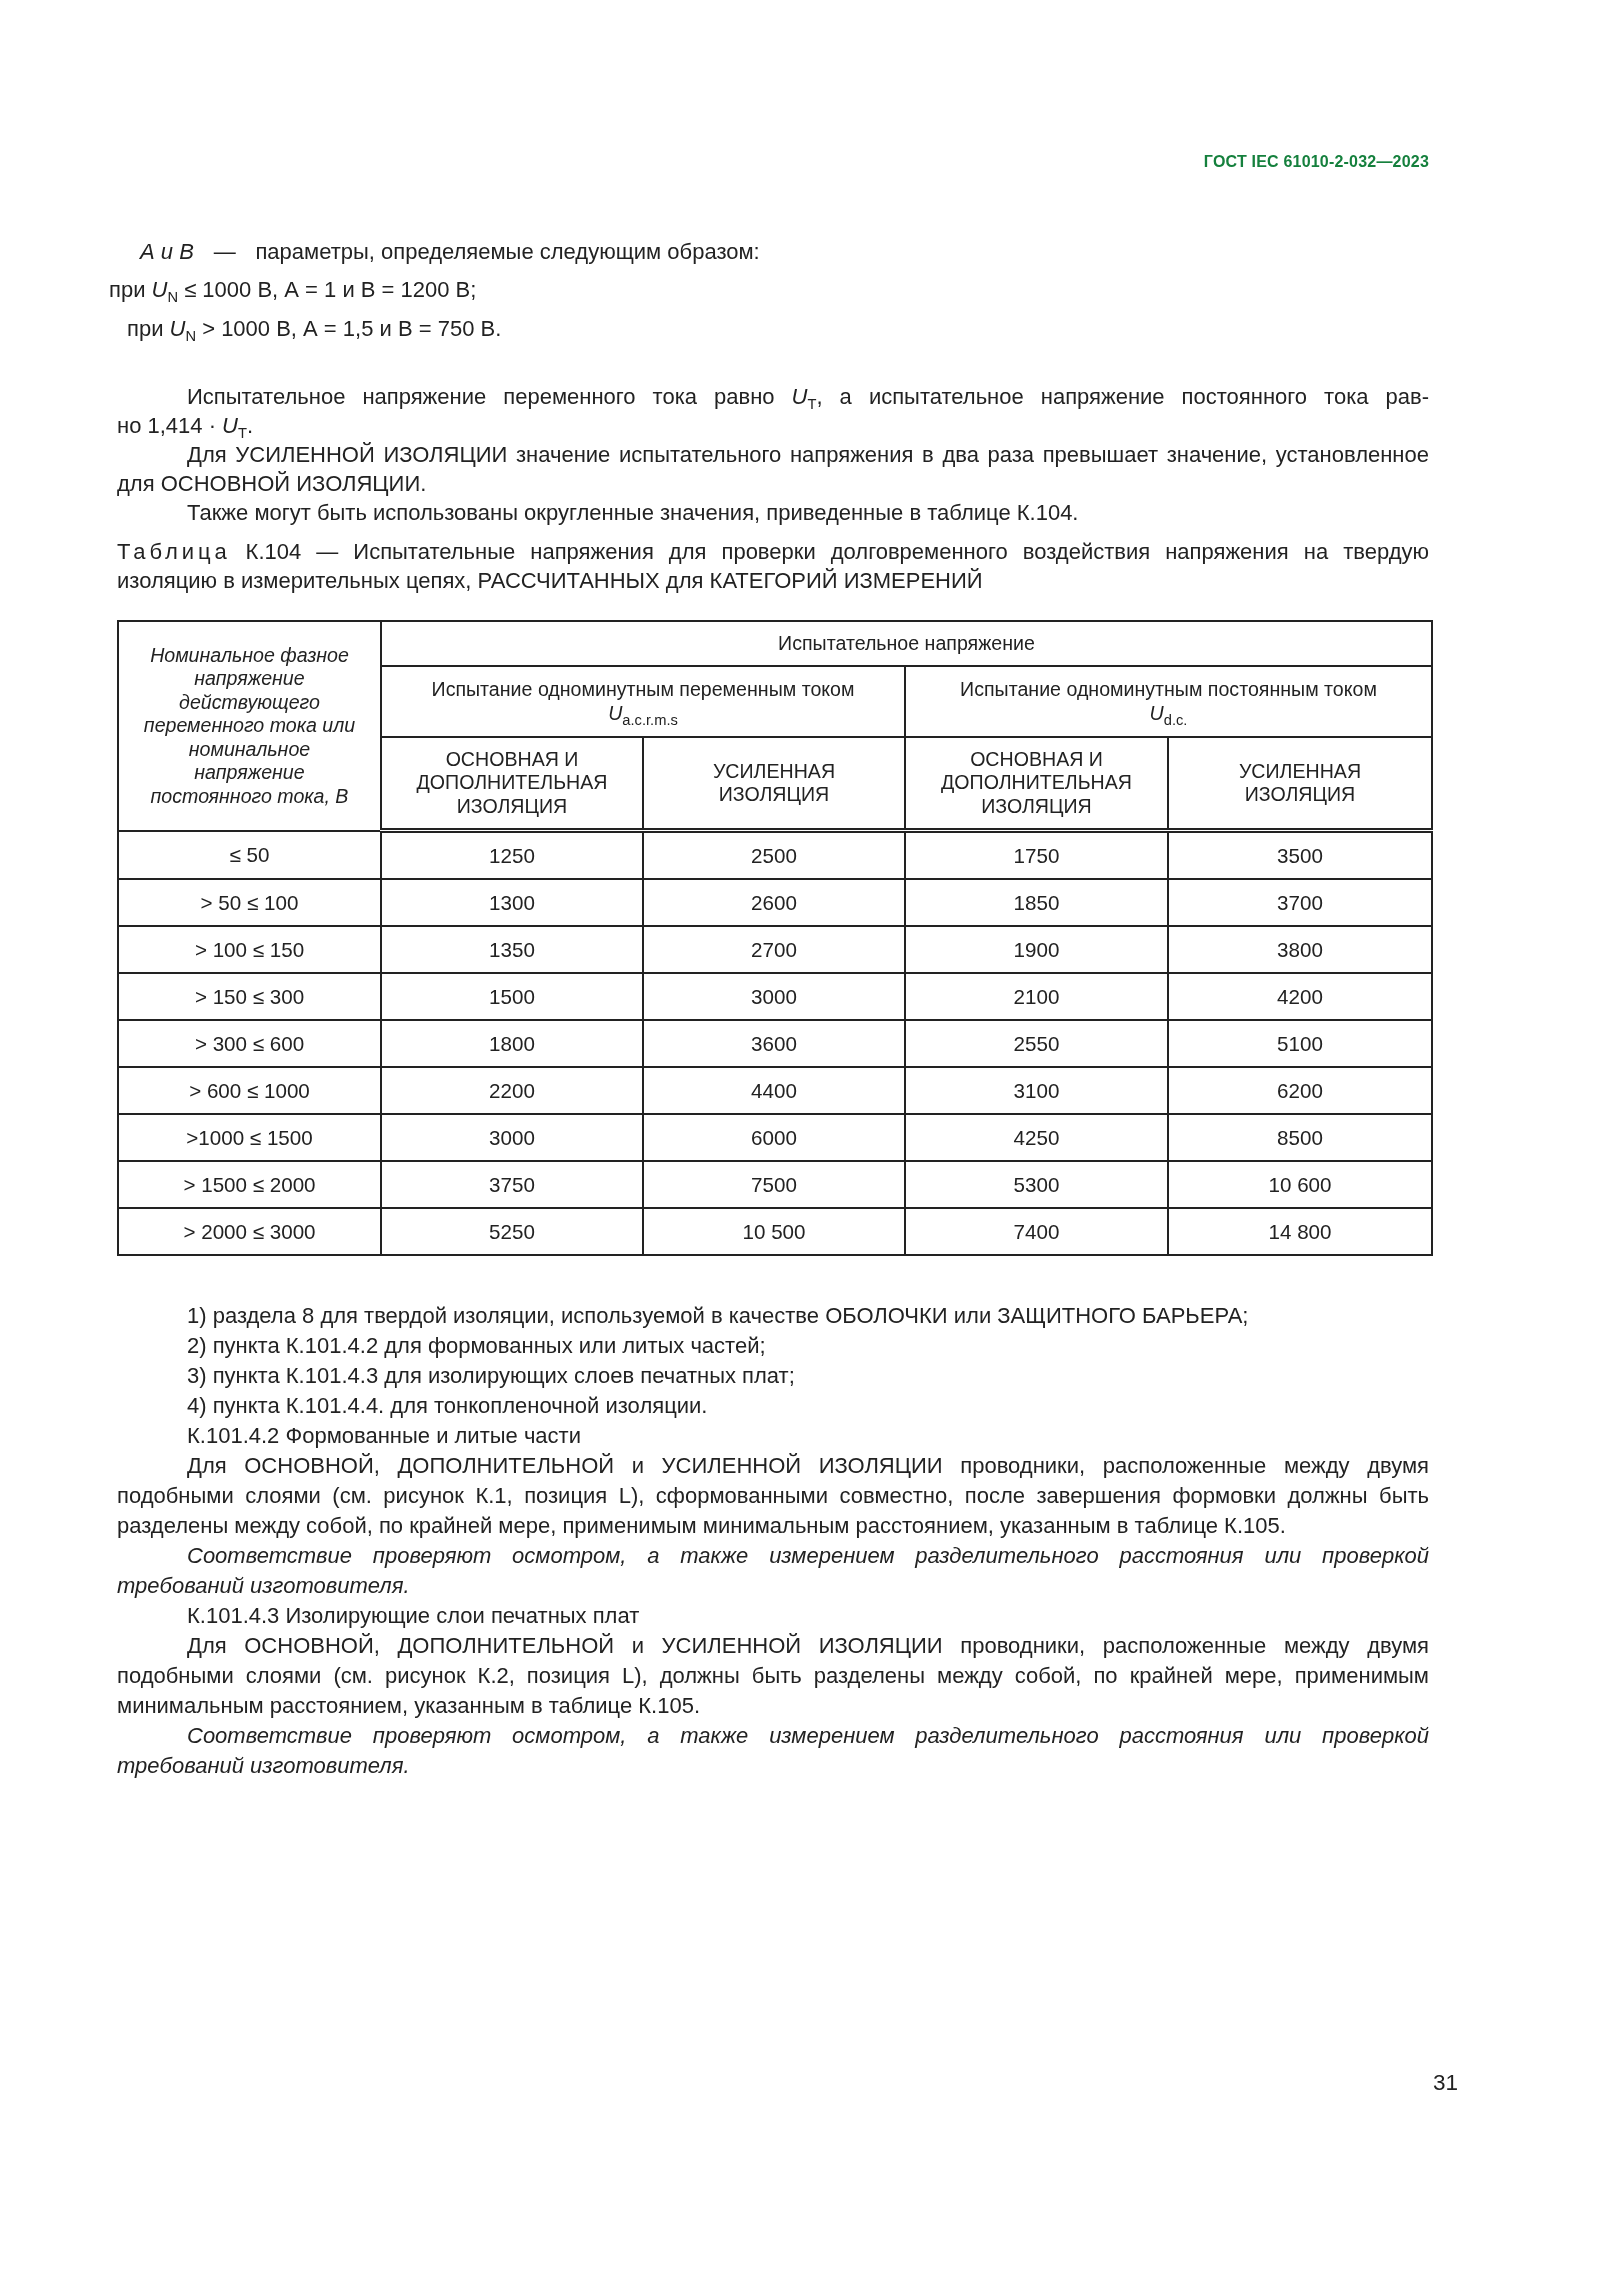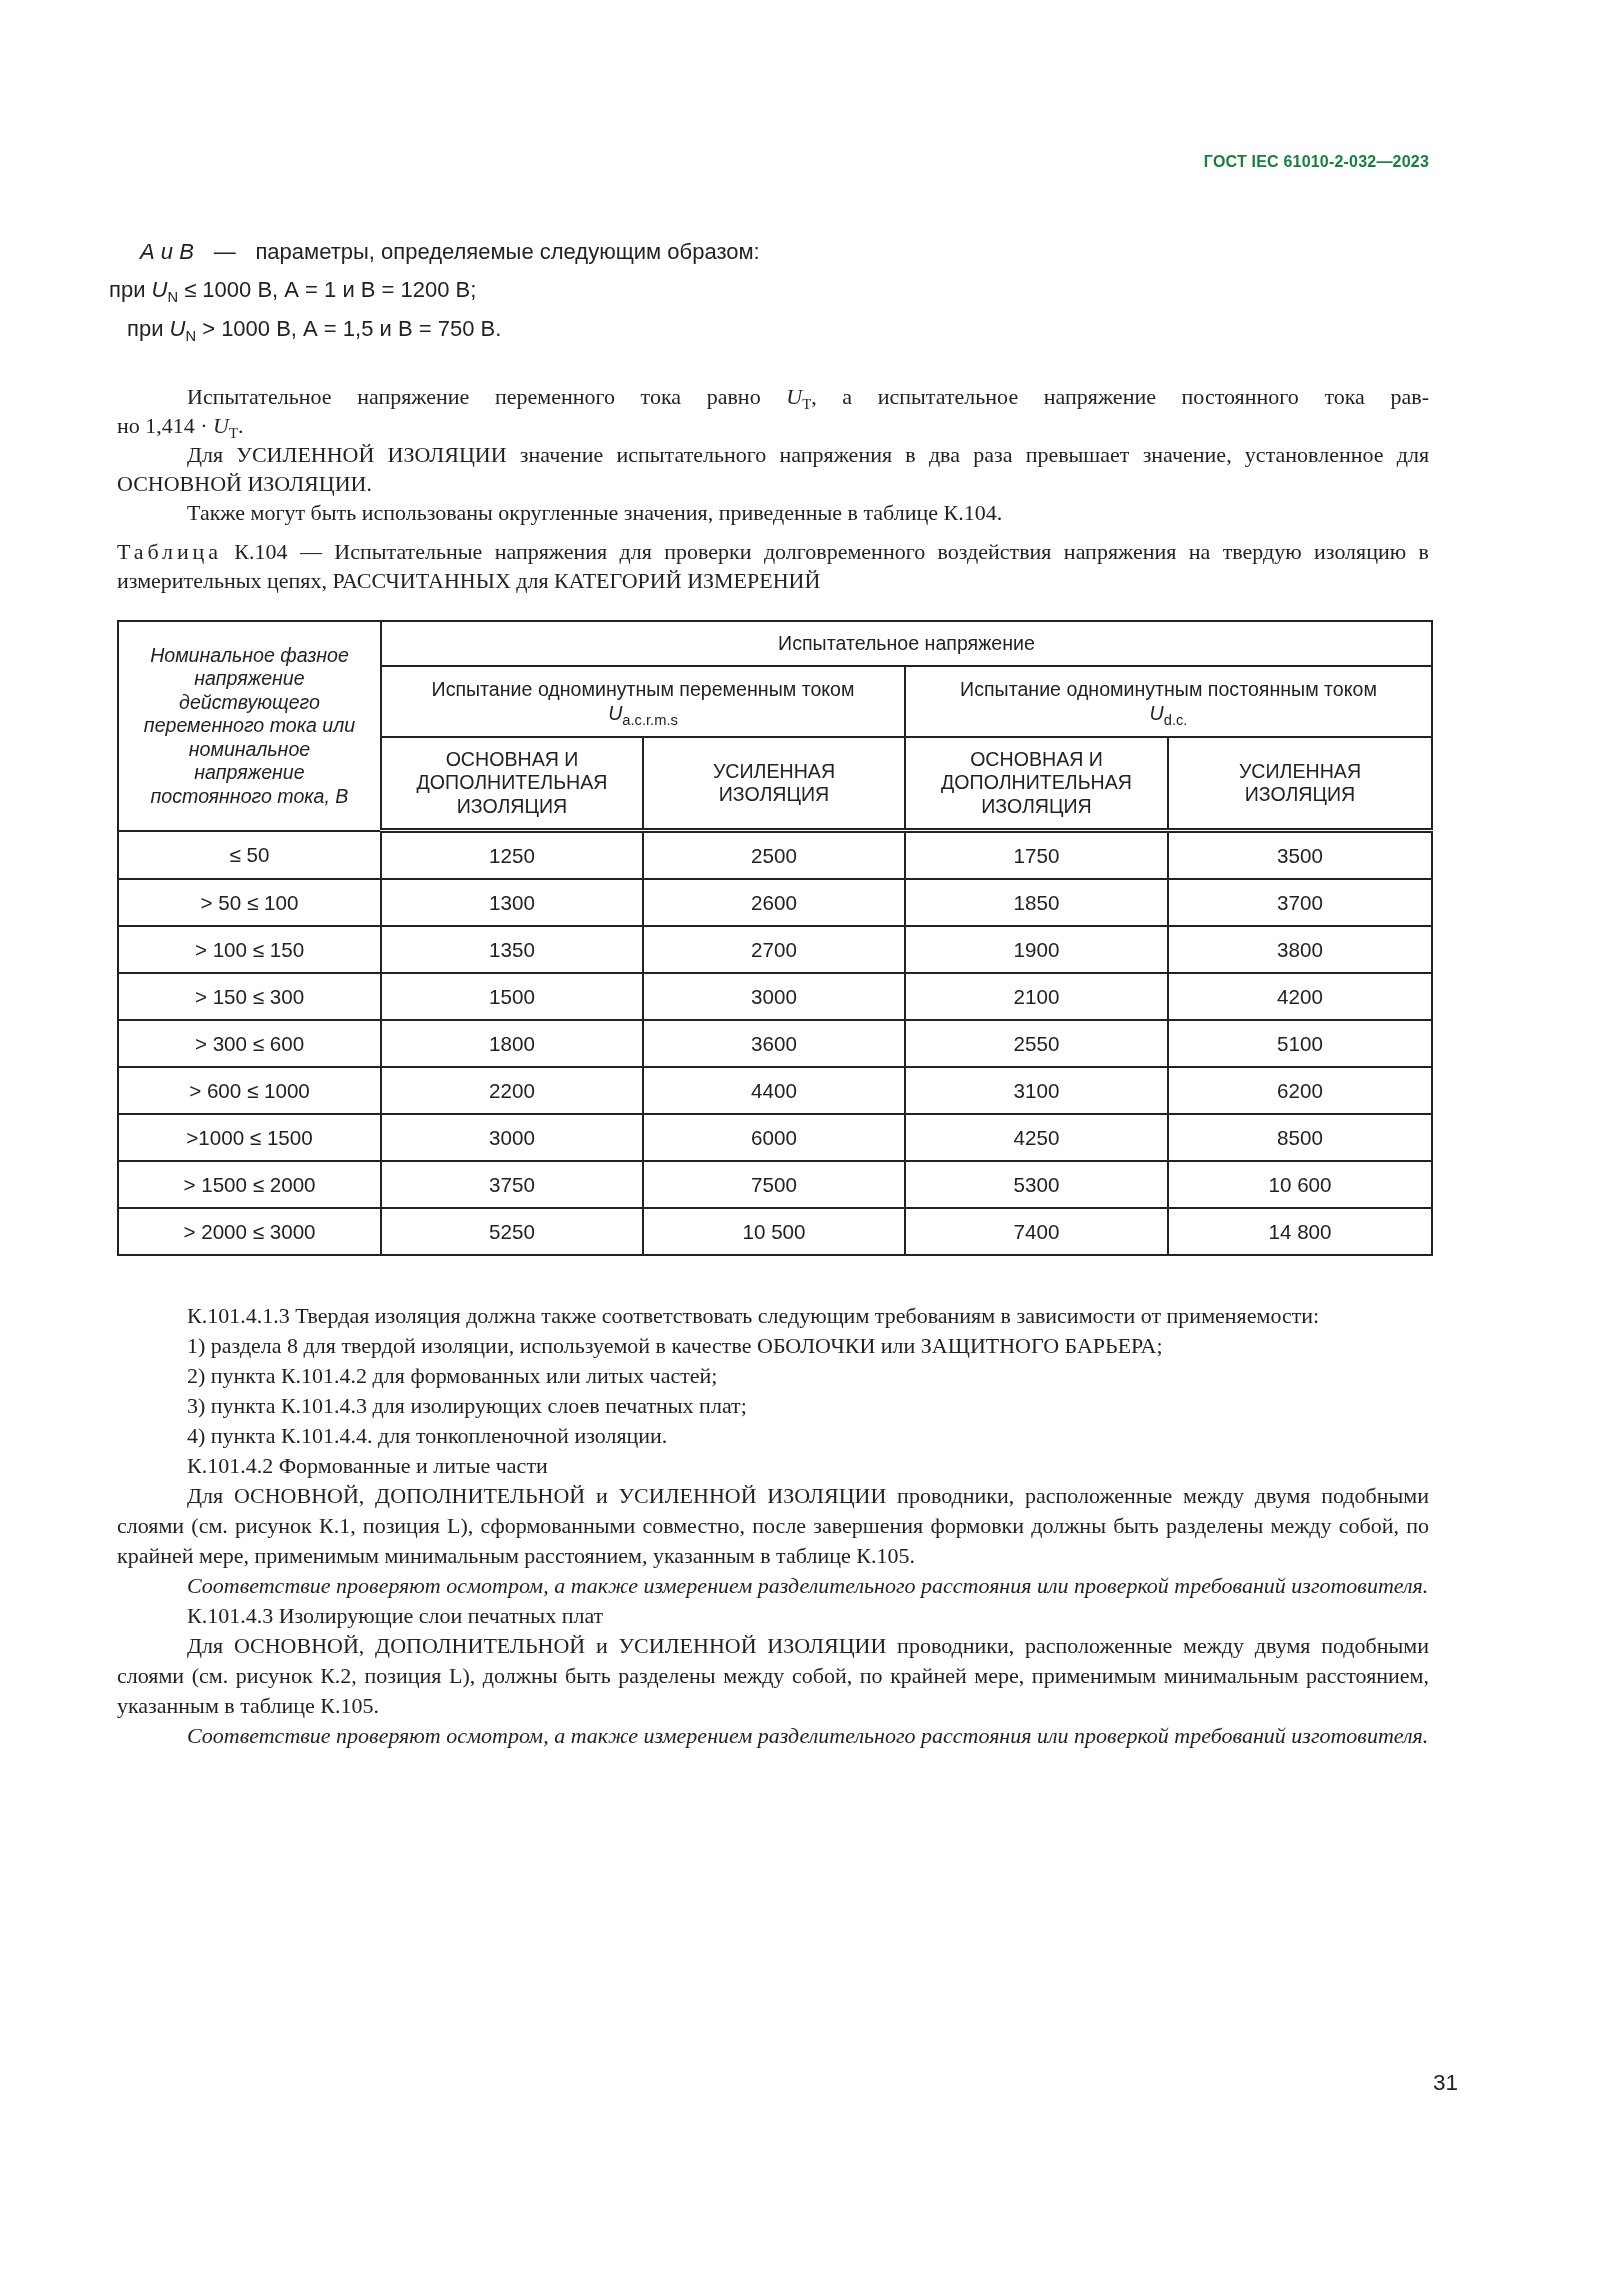--- a/index.html
+++ b/index.html
@@ -1,21 +1,21 @@
 <!DOCTYPE html>
 <html><head>
 <meta charset="utf-8">
 <style>
   html, body { margin: 0; padding: 0; background: #ffffff; }
   body { width: 1621px; height: 2293px; position: relative; overflow: hidden;
          font-family: "Liberation Sans", sans-serif; color: #222222; }
   .abs { position: absolute; }
   .header { right: 192px; top: 153px; font-weight: bold; font-size: 16px; letter-spacing: 0.2px; color: #15803d; }
   .txt { font-size: 22px; line-height: 29px; }
-  .block { left: 117px; width: 1312px; font-family: Liberation Serif, serif; }
+  .block { left: 117px; width: 1312px; }
   .p { text-align: justify; margin: 0; }
   .ind { text-indent: 70px; }
   .line { white-space: nowrap; }
   i, .it { font-style: italic; }
   sub { font-size: 14.7px; vertical-align: -4.9px; line-height: 0; font-style: normal; }
   .spaced { letter-spacing: 3.9px; }
   .caption { text-align: justify; }
 
   table.k104 { position: absolute; left: 117px; top: 620px; width: 1312px;
     border-collapse: collapse; table-layout: fixed; font-size: 20.6px; }
@@ -151,21 +151,20 @@
       <td>&gt; 2000 ≤ 3000</td>
         <td>5250</td>
         <td>10 500</td>
         <td>7400</td>
         <td>14 800</td>
     </tr>
   </tbody>
 </table>
 
 <div class="abs block txt" style="top:1301px; line-height:30px;">
-  <p class="p ind">К.101.4.1.3 Твердая изоляция должна также соответствовать следующим требованиям в зависимости от применяемости:</p>
   <p class="p ind">1) раздела 8 для твердой изоляции, используемой в качестве ОБОЛОЧКИ или ЗАЩИТНОГО БАРЬЕРА;</p>
   <p class="p ind">2) пункта К.101.4.2 для формованных или литых частей;</p>
   <p class="p ind">3) пункта К.101.4.3 для изолирующих слоев печатных плат;</p>
   <p class="p ind">4) пункта К.101.4.4. для тонкопленочной изоляции.</p>
 
   <p class="p ind">К.101.4.2 Формованные и литые части</p>
   <p class="p ind">Для ОСНОВНОЙ, ДОПОЛНИТЕЛЬНОЙ и УСИЛЕННОЙ ИЗОЛЯЦИИ проводники, расположенные между двумя подобными слоями (см. рисунок К.1, позиция L), сформованными совместно, после завершения формовки должны быть разделены между собой, по крайней мере, применимым минимальным расстоянием, указанным в таблице К.105.</p>
   <p class="p ind it">Соответствие проверяют осмотром, а также измерением разделительного расстояния или проверкой требований изготовителя.</p>
 
   <p class="p ind">К.101.4.3 Изолирующие слои печатных плат</p>

